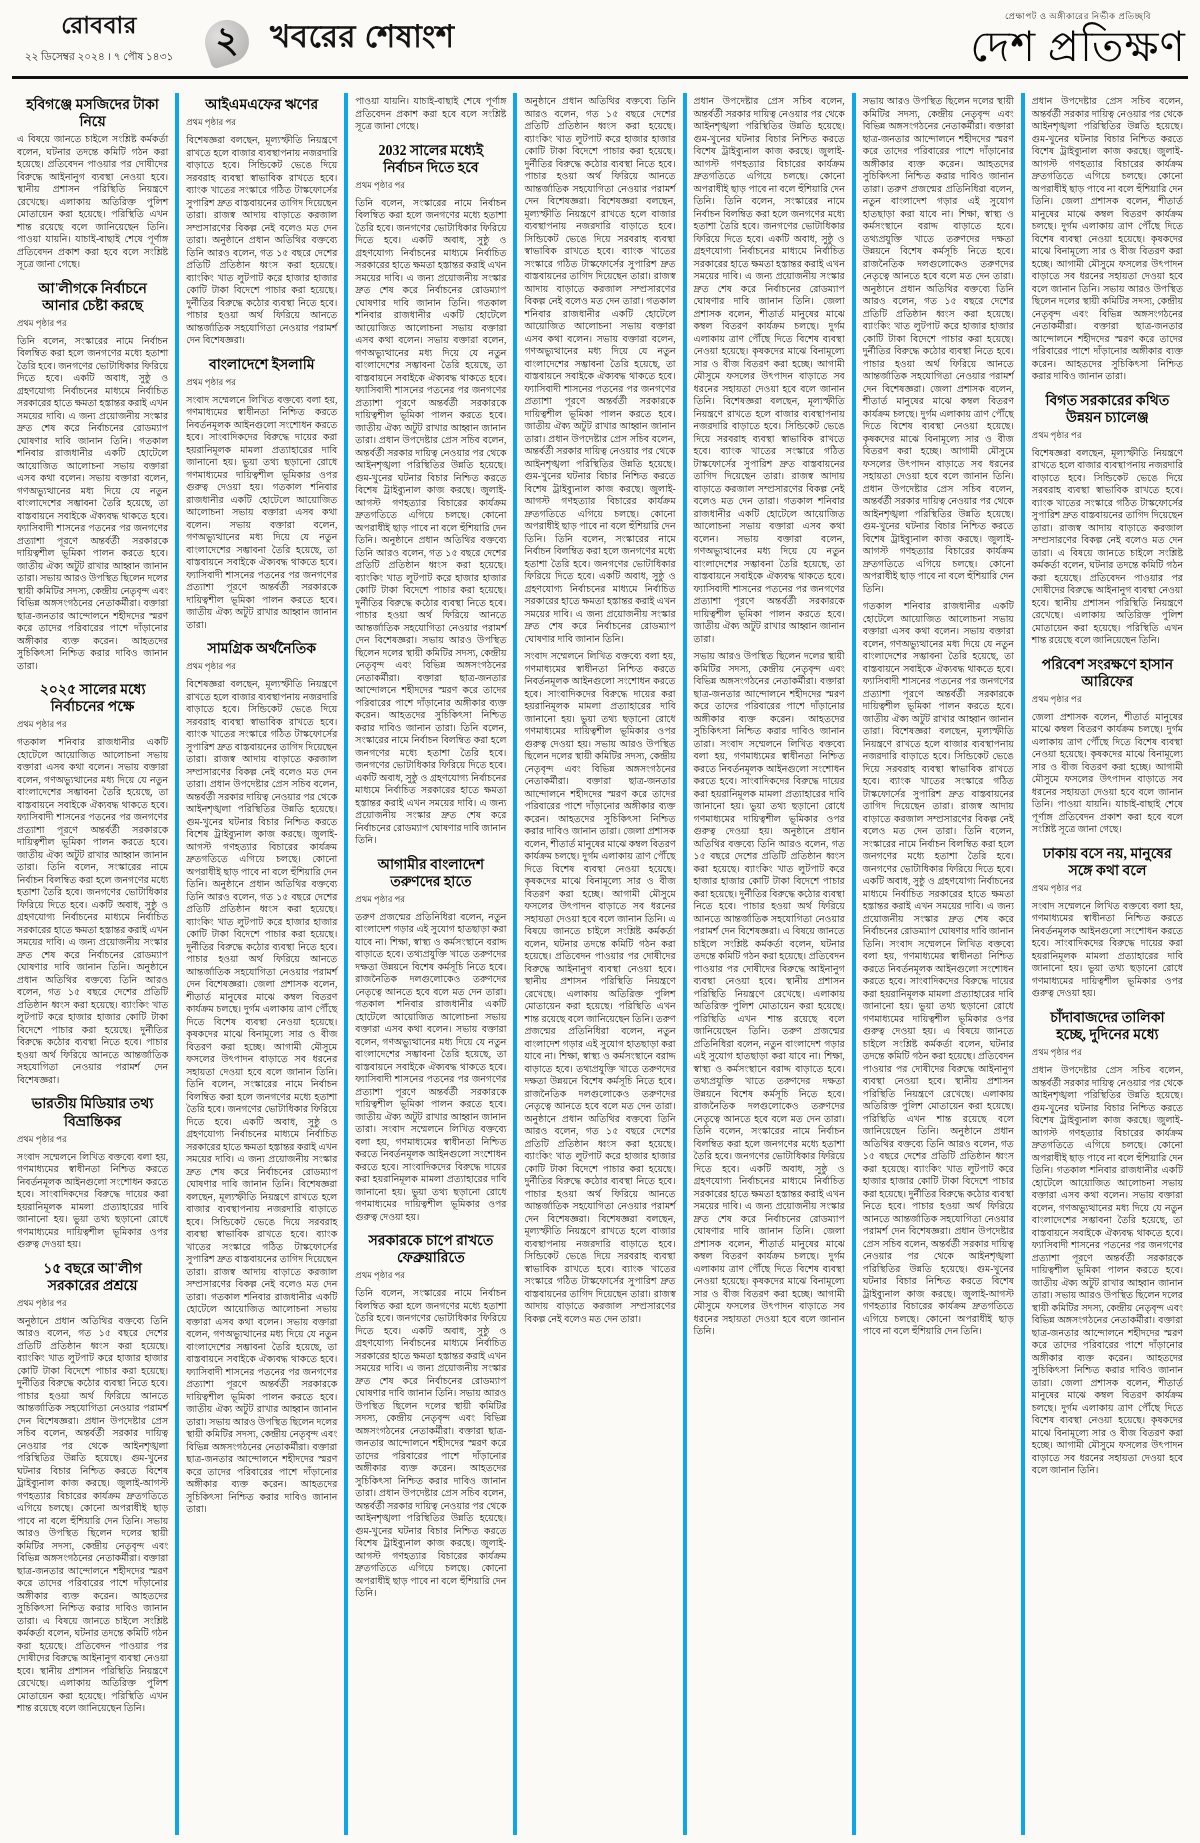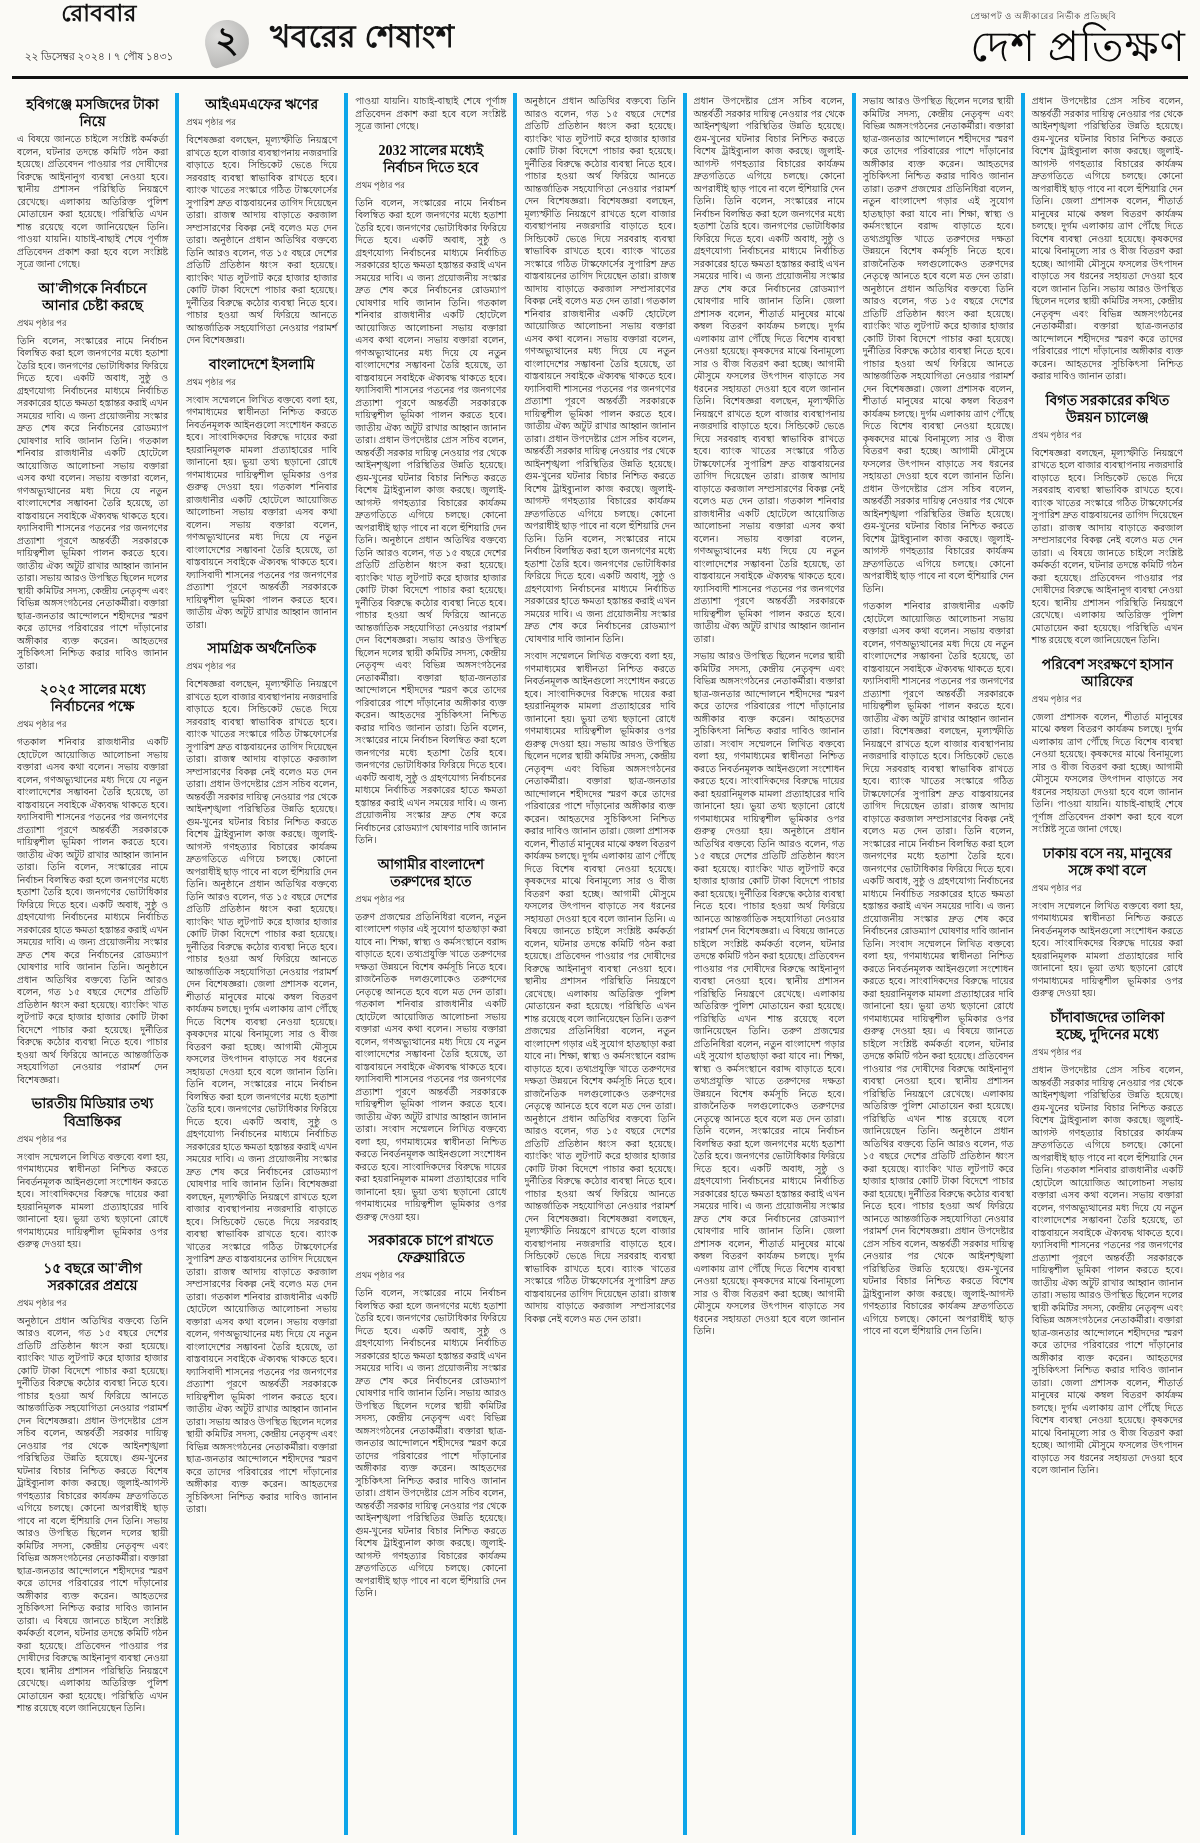--- a/index.html
+++ b/index.html
@@ -18,38 +18,38 @@
   }
 
   
   .hdr {
     display:flex; align-items:flex-end; gap:16px;
     padding:8px 4px 6px;
     height:72px;
   }
   .date-block { text-align:center; padding-bottom:4px; min-width:170px; }
   .weekday { font-weight:bold; font-size:23px; letter-spacing:.5px; }
-  .date-line { font-size:10.5px; margin-top:15px; color:#222; }
+  .date-line { font-size:10.5px; margin-top:3px; color:#222; }
 
   .page-badge { position:relative; width:54px; height:56px; flex:0 0 auto; }
   .badge-orn {
     position:absolute; left:5px; top:6px; width:44px; height:44px;
     border-radius:50% 50% 50% 6px;
     background:radial-gradient(circle at 35% 30%, #c9c9c9, #6e6e6e);
     opacity:.55; transform:rotate(-18deg);
   }
   .badge-num {
     position:absolute; inset:0;
     display:flex; align-items:center; justify-content:center;
     font-size:36px; font-weight:bold; color:#0c0c0c;
   }
 
   .section-title { font-size:31px; font-weight:bold; padding-bottom:6px; letter-spacing:.5px;text-align:center; }
 
-  .masthead { margin-left:auto; text-align:left; padding-bottom:2px; }
+  .masthead { margin-left:auto; text-align:center; padding-bottom:2px; }
   .masthead .tagline { font-size:8.5px; color:#333; letter-spacing:.6px; margin-bottom:2px; }
   .masthead .logo { font-size:42px; font-weight:normal; line-height:1; letter-spacing:1px; color:#0a0a0a; }
 
   .hdr-rule { border-top:3px solid #111; margin:0 2px 3px; }
 
   
   .cols {
     flex:1 1 auto;
     display:flex;
     overflow:hidden;

